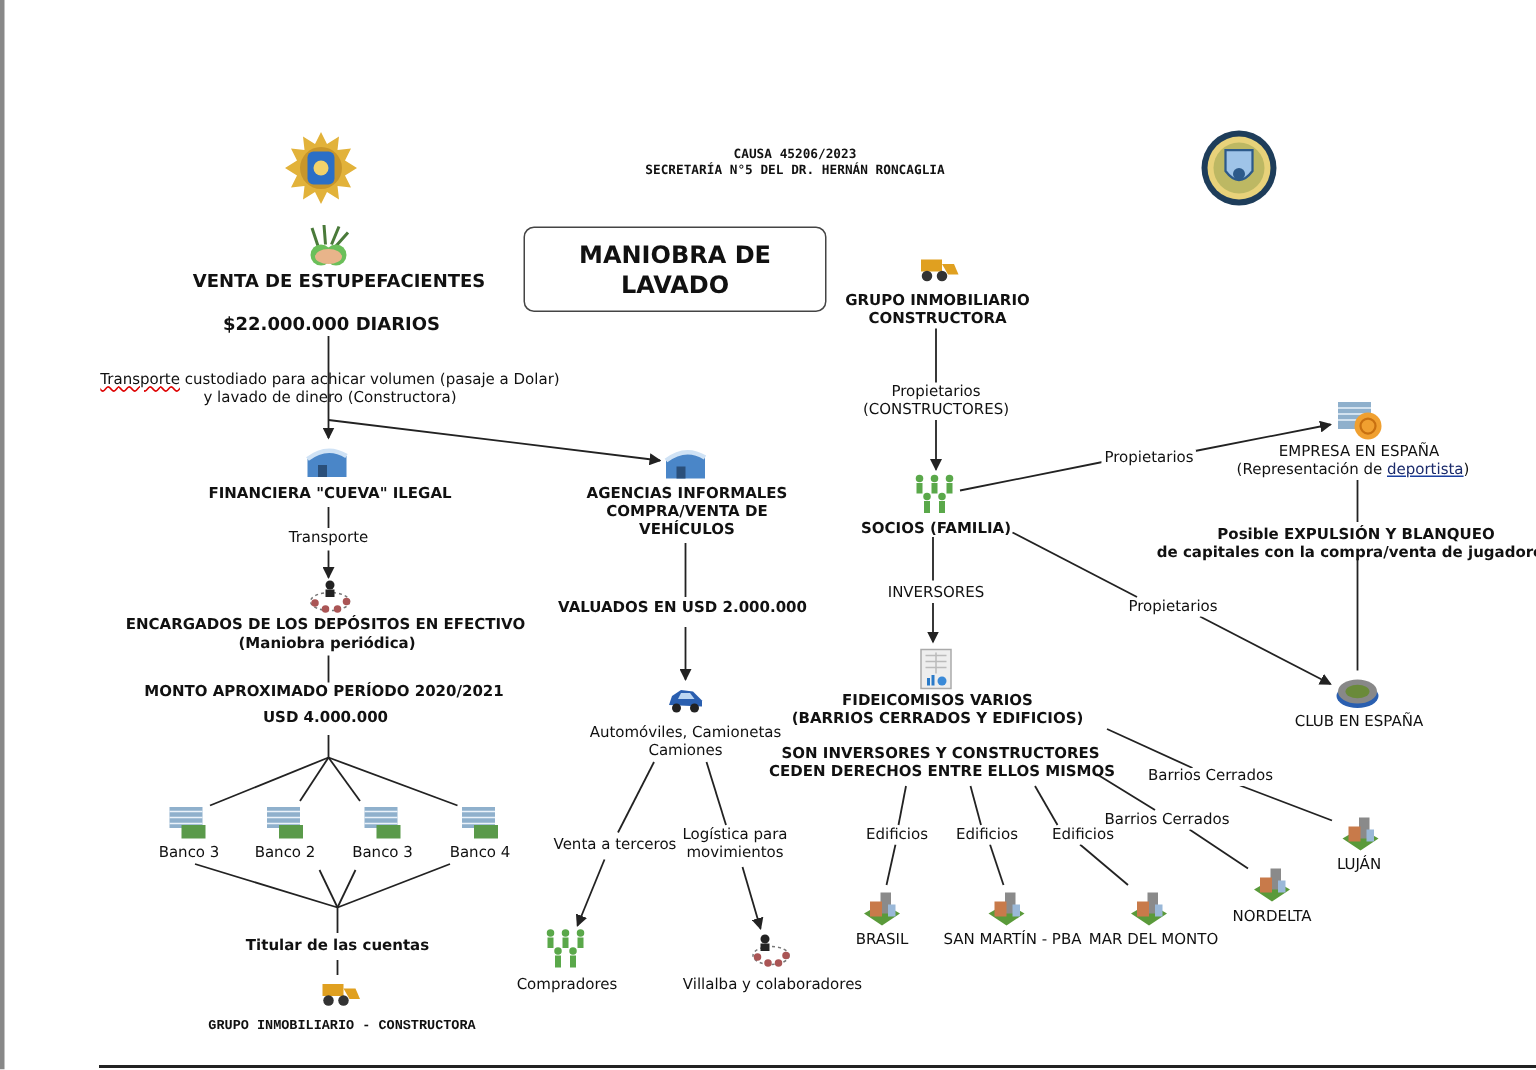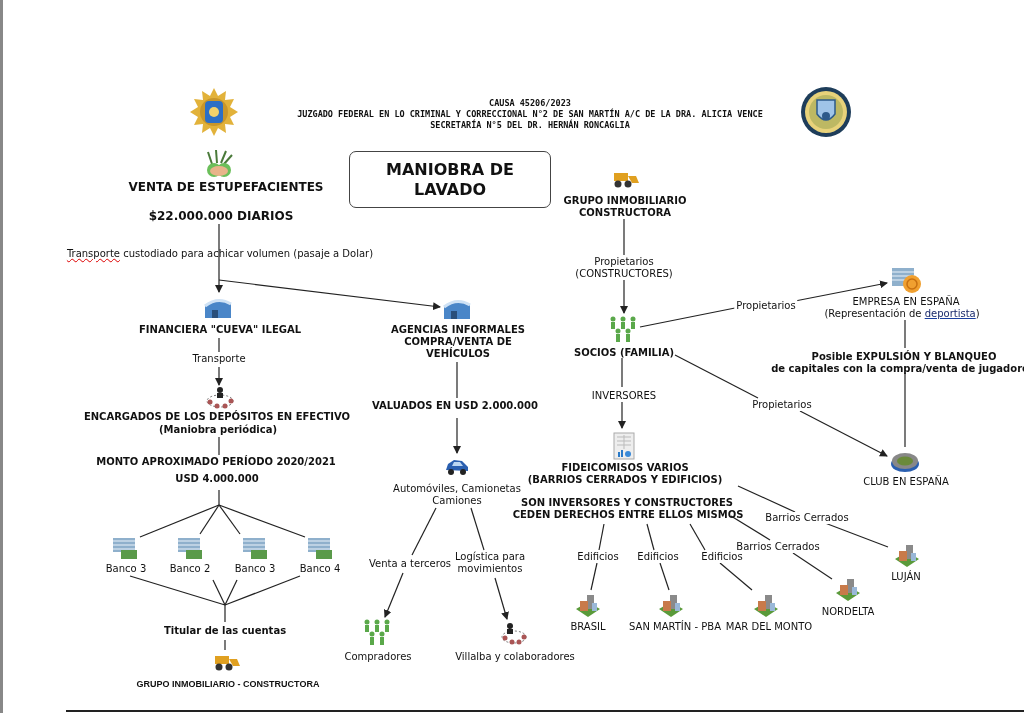--- a/index.html
+++ b/index.html
@@ -100,21 +100,20 @@
   <svg width="52" height="52" viewBox="0 0 52 52">
     <circle cx="26" cy="26" r="25" fill="#1e3d5a"></circle>
     <circle cx="26" cy="26" r="21" fill="#e8d27a"></circle>
     <circle cx="26" cy="26" r="17" fill="#6c8a3a" opacity="0.35"></circle>
     <path d="M17,14 L35,14 L35,28 Q26,40 17,28 Z" fill="#9fc4e8" stroke="#2d5a8a" stroke-width="1.5"></path>
     <circle cx="26" cy="30" r="4" fill="#2d5a8a"></circle>
   </svg>
 </div>
 <div class="header">
   <div>CAUSA 45206/2023</div>
-  <div>JUZGADO FEDERAL EN LO CRIMINAL Y CORRECCIONAL N°2 DE SAN MARTÍN A/C DE LA DRA. ALICIA VENCE</div>
   <div>SECRETARÍA N°5 DEL DR. HERNÁN RONCAGLIA</div>
 </div>
 
 <div class="title-box">
   <div>
     <div>MANIOBRA DE</div>
     <div>LAVADO</div>
   </div>
 </div>
 
@@ -123,20 +122,21 @@
     <path d="M8,14 L4,2 M13,13 L12,0 M17,13 L22,1 M20,14 L28,5" stroke="#4a7a3a" stroke-width="2"></path>
     <circle cx="10" cy="20" r="7" fill="#6bbf5a"></circle>
     <circle cx="20" cy="20" r="7" fill="#6bbf5a"></circle>
     <ellipse cx="15" cy="21" rx="9" ry="5" fill="#e8b48a"></ellipse>
   </svg>
 </div>
 <div class="t b s12" style="left:226px;top:180px;">VENTA DE ESTUPEFACIENTES</div>
 <div class="t b s12" style="left:221px;top:209px;">$22.000.000 DIARIOS</div>
 <div class="t s10" style="left:220px;top:248px;">
   <div><span class="red-underline">Transporte</span><span> custodiado para achicar volumen (pasaje a Dolar)</span></div>
+  <div>y lavado de dinero (Constructora)</div>
 </div>
 
 <div class="icon" style="left:203px;top:296px;width:30px;height:24px;">
   <svg width="30" height="24" viewBox="0 0 30 24">
     <path d="M2,10 Q15,0 28,8 L28,22 L2,22 Z" fill="#4a86c8"></path>
     <path d="M2,10 Q15,0 28,8" stroke="#cfe2f5" stroke-width="3" fill="none"></path>
     <rect x="9" y="14" width="6" height="8" fill="#2a4f7a"></rect>
   </svg>
 </div>
 <div class="t b s10" style="left:220px;top:324px;">FINANCIERA "CUEVA" ILEGAL</div>
@@ -194,21 +194,21 @@
 
 <div class="t b s10" style="left:225px;top:625px;">Titular de las cuentas</div>
 <div class="icon" style="left:211px;top:653px;width:30px;height:18px;">
   <svg width="30" height="18" viewBox="0 0 30 18">
       <rect x="4" y="3" width="14" height="8" fill="#e0a020"></rect>
       <path d="M18,6 L26,6 L29,13 L22,13 Z" fill="#e0a020"></path>
       <circle cx="8" cy="14" r="3.5" fill="#333"></circle>
       <circle cx="18" cy="14" r="3.5" fill="#333"></circle>
     </svg>
 </div>
-<div class="t b s9" style="left:228px;top:679px;font-family:Liberation Sans, sans-serif;">GRUPO INMOBILIARIO - CONSTRUCTORA</div>
+<div class="t b s9" style="left:228px;top:679px;font-family:Liberation Mono, monospace;">GRUPO INMOBILIARIO - CONSTRUCTORA</div>
 
 <div class="icon" style="left:442px;top:297px;width:30px;height:24px;">
   <svg width="30" height="24" viewBox="0 0 30 24">
     <path d="M2,10 Q15,0 28,8 L28,22 L2,22 Z" fill="#4a86c8"></path>
     <path d="M2,10 Q15,0 28,8" stroke="#cfe2f5" stroke-width="3" fill="none"></path>
     <rect x="9" y="14" width="6" height="8" fill="#2a4f7a"></rect>
   </svg>
 </div>
 <div class="t b s10" style="left:458px;top:324px;">AGENCIAS INFORMALES</div>
 <div class="t b s10" style="left:458px;top:336px;">COMPRA/VENTA DE</div>

